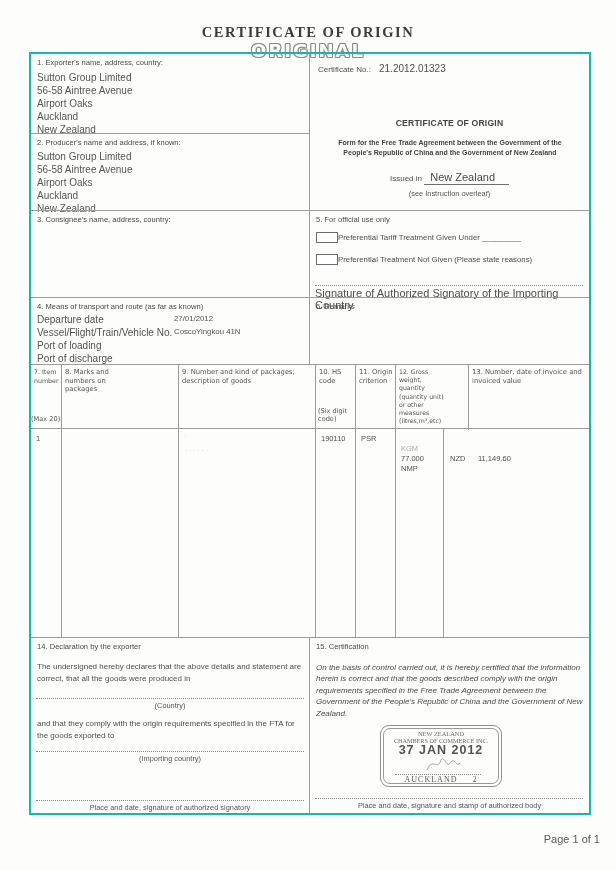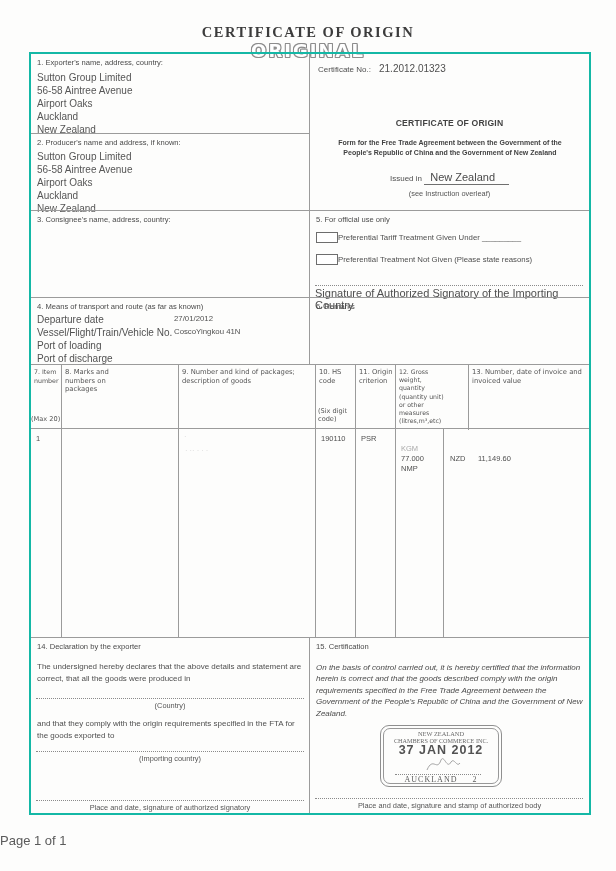--- a/index.html
+++ b/index.html
@@ -49,21 +49,21 @@
   .para{position:absolute;left:6px;font-size:8px;line-height:11.8px;color:#4f4f4f;}
   .ital{font-style:italic;color:#4a4a4a;}
   .center-cap{position:absolute;left:0;width:100%;text-align:center;font-size:7.4px;color:#555;}
   #stamp{position:absolute;left:70px;top:87px;width:122px;height:62px;border:1px solid #8f8f8f;border-radius:9px;box-sizing:border-box;}
   #stamp-inner{position:absolute;left:2px;top:2px;right:2px;bottom:2px;border:1px solid #989898;border-radius:7px;}
   .stamp-line{position:absolute;left:0;width:100%;text-align:center;font-family:"Liberation Serif",serif;color:#6a6a6a;}
   .stamp-date{position:absolute;left:0;top:17px;width:100%;text-align:center;font-size:12.5px;font-weight:bold;letter-spacing:1px;color:#525252;}
   .stamp-sig{position:absolute;left:40px;top:28px;}
   .stamp-dots{position:absolute;left:14px;top:48px;width:86px;border-top:1px dotted #8a8a8a;}
   .stamp-place{position:absolute;left:0;top:49px;width:100%;text-align:center;font-family:"Liberation Serif",serif;font-size:8px;letter-spacing:1px;color:#5c5c5c;}
-  .page-footer{position:absolute;top:833px;left:0;width:600px;text-align:left;font-size:13px;color:#5a5a5a;}
+  .page-footer{position:absolute;top:833px;left:0;width:600px;text-align:right;font-size:11px;color:#5a5a5a;}
 </style>
 </head>
 <body>
 
 <div id="page">
 
   <div class="doc-title">CERTIFICATE OF ORIGIN</div>
   <div class="original">ORIGINAL</div>
 
   <div id="form">

